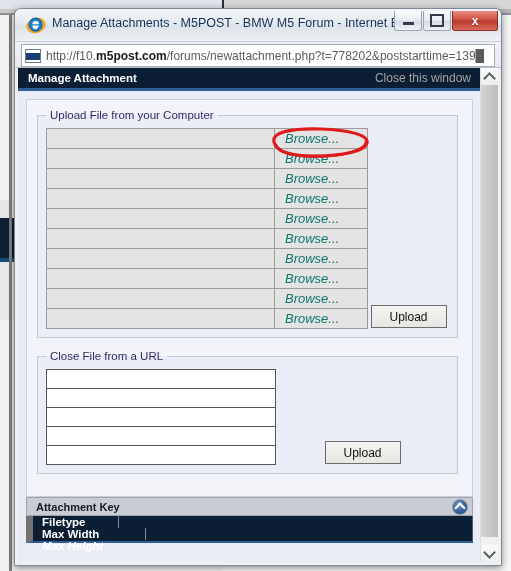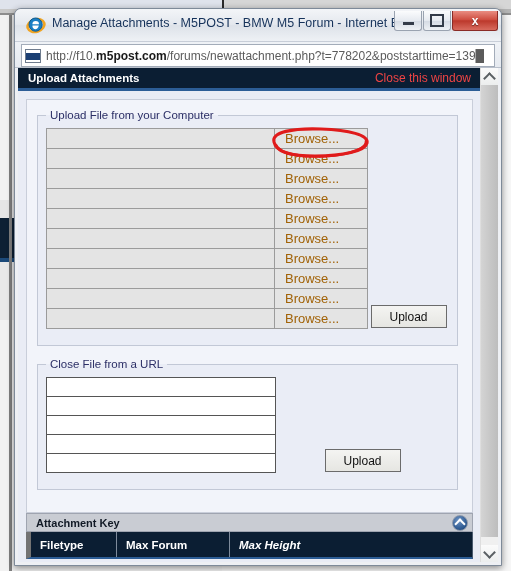--- a/index.html
+++ b/index.html
@@ -204,36 +204,36 @@
     box-sizing: border-box;
     color: #ffffff;
   }
   #forum-title {
     font-size: 11.5px;
     font-weight: bold;
     flex: 1 1 auto;
   }
   #close-window-link {
     font-size: 12px;
-    color: #ef4444;
+    color: #a3a3a3;
     text-decoration: none;
   }
 
   
   #panel {
     margin: 8px 8px 0 8px;
     background: #f2f4fa;
     border: 1px solid #c9ceda;
     padding: 9px 10px 10px 10px;
   }
 
   fieldset.box {
     border: 1px solid #c2c8d6;
     margin: 0 4px 12px 0;
-    padding: 7px 8px 16px 8px;
+    padding: 7px 8px 8px 8px;
     background: #eaedf6;
   }
   fieldset.box legend {
     font-size: 11.5px;
     color: #2c2f66;
     padding: 0 4px;
   }
 
   
   .upload-grid { display: flex; align-items: flex-start; }
@@ -251,26 +251,27 @@
   }
   .file-input {
     flex: 1 1 auto;
     background: #e4e4e4;
     border-right: 1px solid #9b9b9b;
   }
   .browse-btn {
     flex: 0 0 92px;
     background: #e4e4e4;
     font-size: 13px;
-    color: #a16207;
+    color: #0f766e;
     display: flex;
     align-items: center;
     padding-left: 10px;
     box-sizing: border-box;
     font-family: "Liberation Sans", sans-serif;
+    font-style: italic;
   }
   .upload-btn-wrap {
     flex: 1 1 auto;
     display: flex;
     justify-content: center;
     align-items: flex-end;
     align-self: stretch;
     padding-bottom: 1px;
   }
   .upload-btn {
@@ -336,22 +337,23 @@
     width: 6px; height: 6px;
     border-left: 2px solid #ffffff;
     border-top: 2px solid #ffffff;
     transform: rotate(45deg);
   }
   #ak-table {
     display: flex;
     background: #0b1e33;
     border-bottom: 2px solid #2c5d96;
     height: 25px;
-    border-left: 5px solid #737373;
+    border-left: 7px solid #737373;
     border-right: 1px solid #4a5a6e;
+    flex-direction: column;
   }
   .ak-th {
     color: #ffffff;
     font-size: 11.5px;
     font-weight: bold;
     display: flex;
     align-items: center;
     padding-left: 9px;
     box-sizing: border-box;
     border-right: 1px solid #7e8b9c;
@@ -450,21 +452,21 @@
       <span id="url-text"><span>http://f10.</span><b>m5post.com</b><span>/forums/newattachment.php?t=778202&amp;poststarttime=139█</span></span>
     </div>
   </div>
 
   <div id="content-area">
     <div class="ie-frame"></div>
 
     <div id="page-body">
 
       <div id="forum-header">
-        <span id="forum-title">Upload Attachments</span>
+        <span id="forum-title">Manage Attachment</span>
         <a id="close-window-link" href="#">Close this window</a>
       </div>
 
       <div id="panel">
 
         <fieldset class="box">
           <legend>Upload File from your Computer</legend>
           <div class="upload-grid">
             <div class="file-rows" id="file-rows">
                 <div class="file-row">
@@ -532,21 +534,21 @@
 
       </div>
 
       <div id="attachment-key">
         <div id="ak-head">
           <span id="ak-title">Attachment Key</span>
           <span id="collapse-icon"></span>
         </div>
         <div id="ak-table">
             <div class="ak-th c0">Filetype</div>
-            <div class="ak-th c2">Max Forum</div>
+            <div class="ak-th c2">Max Width</div>
             <div class="ak-th c3">Max Height</div>
           </div>
       </div>
 
     </div>
 
     <div id="scrollbar">
       <div class="sb-arrow up">
         <i class="chev up"></i>
       </div>

